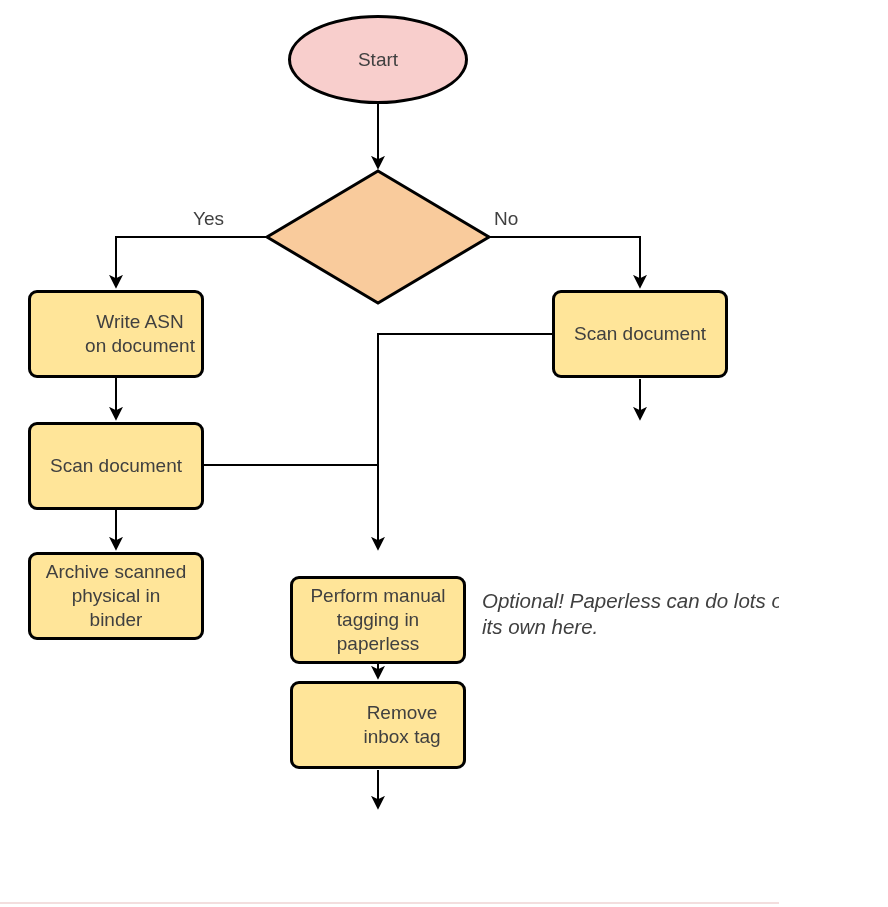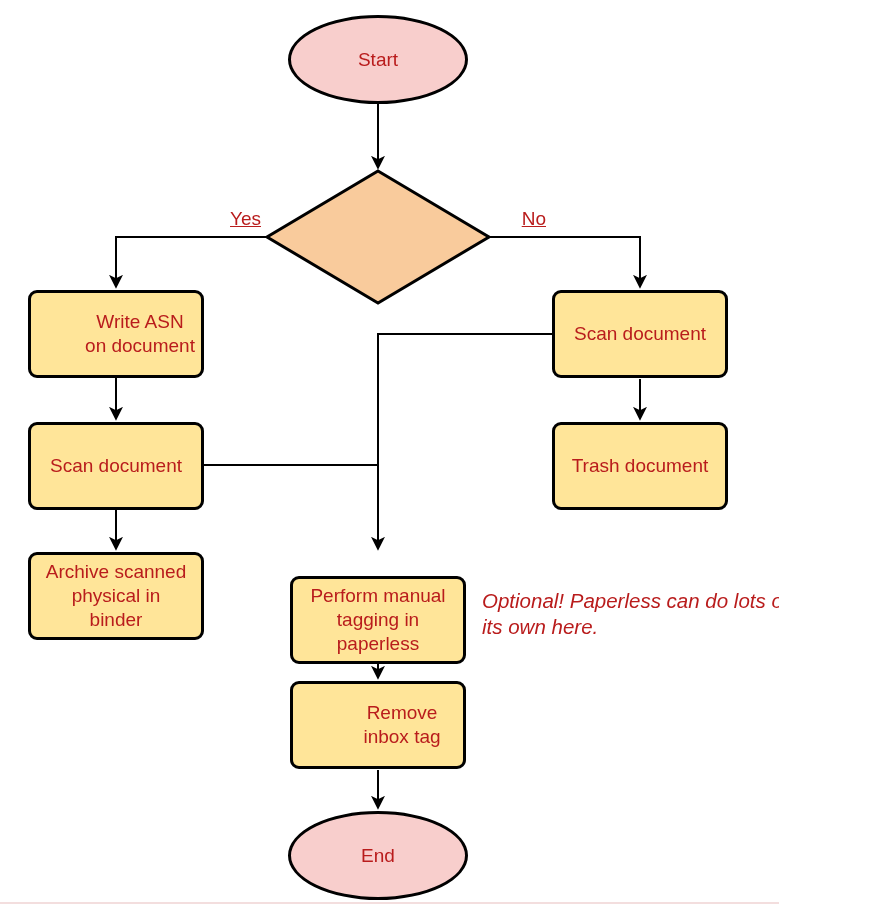--- a/index.html
+++ b/index.html
@@ -2,21 +2,21 @@
 <html><head>
 <meta charset="utf-8">
 <style>
   html, body { margin: 0; padding: 0; background: #ffffff; }
   #canvas {
     position: relative;
     width: 779px;
     height: 907px;
     background: #ffffff;
     font-family: "Liberation Sans", sans-serif;
-    color: #b91c1c;
+    color: #404040;
     overflow: hidden;
   }
   #edges {
     position: absolute;
     left: 0; top: 0;
     z-index: 1;
   }
   .node {
     position: absolute;
     box-sizing: border-box;
@@ -53,23 +53,22 @@
     text-align: center;
     white-space: pre-line;
     font-size: 19px;
     line-height: 24px;
     z-index: 2;
   }
   .edge-label {
     position: absolute;
     font-size: 19px;
     line-height: 22px;
-    text-align: right;
+    text-align: left;
     z-index: 2;
-    text-decoration: underline;
   }
   #label-yes { left: 193px; top: 208px; width: 68px; }
   #label-no  { left: 494px; top: 208px; width: 52px; }
   .note {
     position: absolute;
     left: 482px; top: 588px;
     width: 412px;
     font-size: 20.5px;
     line-height: 26px;
     font-style: italic;
@@ -116,30 +115,28 @@
 on document</div>
 
   <div class="node process" style="left:28px; top:422px;">Scan document</div>
 
   <div class="node process" style="left:28px; top:552px;">Archive scanned
 physical in
 binder</div>
 
   <div class="node process" style="left:552px; top:290px;">Scan document</div>
 
-  <div class="node process" style="left:552px; top:422px;">Trash document</div>
 
   <div class="node process" style="left:290px; top:576px;">Perform manual
 tagging in
 paperless</div>
 
   <div class="node process" style="left:290px; top:681px;padding-left:48px;">Remove
 inbox tag</div>
 
-  <div class="node terminal" style="left:288px; top:811px;">End</div>
 
   <div class="edge-label" id="label-yes">Yes</div>
 
   <div class="edge-label" id="label-no">No</div>
 
   <div class="note">Optional! Paperless can do lots of work on
 its own here.</div>
 
   <div class="bottom-border"></div>
 

